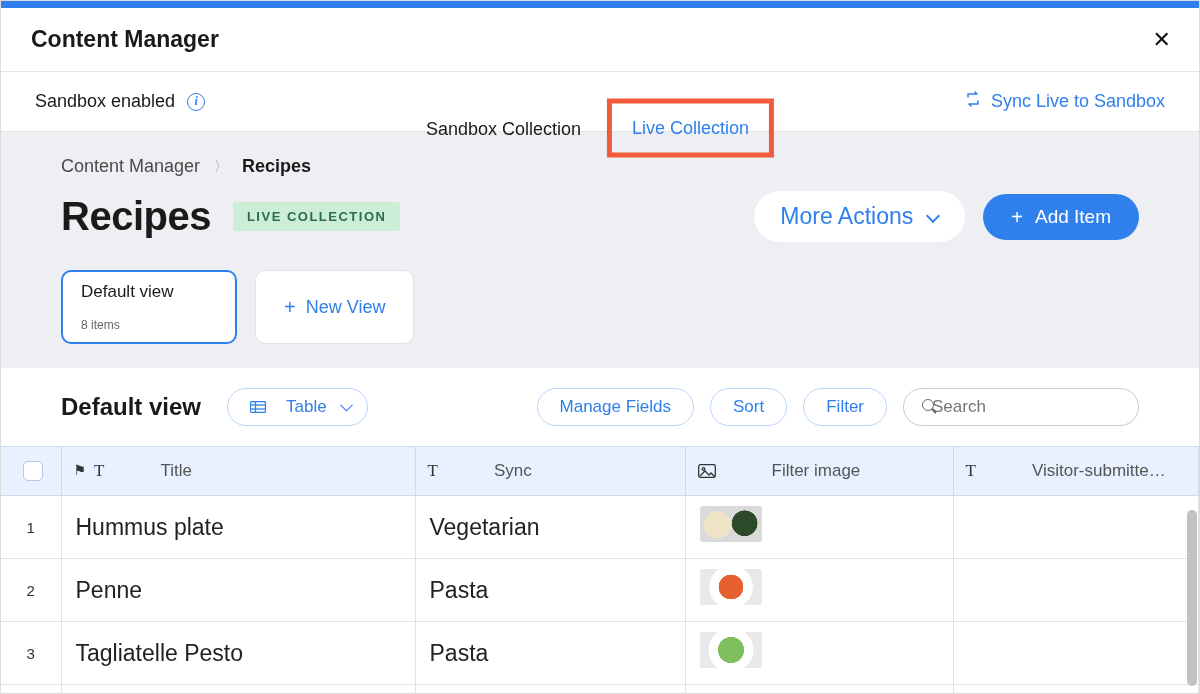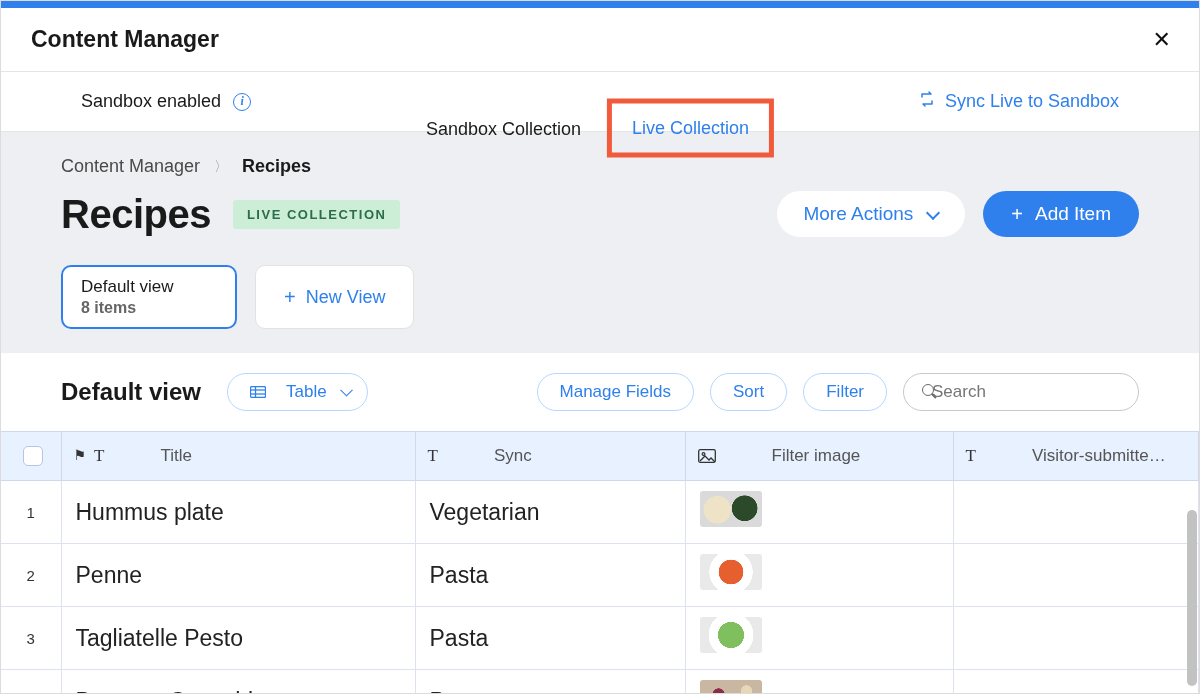--- a/index.html
+++ b/index.html
@@ -12,21 +12,21 @@
   .header-bar {
     display: flex; align-items: center; justify-content: space-between;
     padding: 18px 28px 18px 30px; border-bottom: 1px solid #e5e5e5;
   }
   .header-title { font-size: 23px; font-weight: 800; color: #1a1a1a; }
   .close-x { font-size: 22px; font-weight: 400; color: #111; cursor: pointer; font-family: Arial, sans-serif; }
 
   
   .sub-nav {
     display: flex; align-items: center; justify-content: space-between;
-    padding: 0 80px; height: 60px; border-bottom: 1px solid #e5e5e5; position: relative;
+    padding: 0 34px; height: 60px; border-bottom: 1px solid #e5e5e5; position: relative;
   }
   .sub-nav-left { display: flex; align-items: center; gap: 12px; color: #1a1a1a; font-size: 18px; }
   .info-icon {
     width: 18px; height: 18px; border: 1.6px solid #2f80ed; border-radius: 50%;
     display: inline-flex; align-items: center; justify-content: center;
     font-size: 12px; color: #2f80ed; font-weight: 700; font-family: Georgia, serif; font-style: italic;
   }
   .sub-nav-center {
     position: absolute; left: 50%; top: 50%; transform: translate(-50%, -50%);
     display: flex; align-items: center; gap: 26px; font-size: 18px; margin-top: 27px;
@@ -48,41 +48,41 @@
   .page-head { padding: 14px 60px 0 60px; display: flex; align-items: center; justify-content: space-between; }
   .page-head-left { display: flex; align-items: center; gap: 22px; }
   .page-title { font-size: 40px; font-weight: 800; color: #1a1a1a; letter-spacing: -0.5px; }
   .live-badge {
     background: #cdeed6; color: #2c6b4f; font-size: 13px; font-weight: 800;
     letter-spacing: 1.5px; padding: 7px 14px; border-radius: 3px;
   }
   .page-head-right { display: flex; align-items: center; gap: 18px; }
   .more-actions-btn {
     background: #fff; color: #2f80ed; border: none; border-radius: 999px;
-    padding: 12px 26px; font-size: 19px; font-weight: 500; display: flex; align-items: center; gap: 14px; cursor: pointer;
+    padding: 12px 26px; font-size: 23px; font-weight: 500; display: flex; align-items: center; gap: 14px; cursor: pointer;
   }
   .chev-down { width: 12px; height: 12px; display: inline-block; position: relative; }
   .chev-down::before {
     content:""; position:absolute; width:8px; height:8px; border-right:2px solid #2f80ed; border-bottom:2px solid #2f80ed;
     transform: rotate(45deg); top:0; left:1px;
   }
   .add-item-btn {
     background: #2f80ed; color: #fff; border: none; border-radius: 999px;
     padding: 12px 28px; font-size: 19px; font-weight: 500; display: flex; align-items: center; gap: 12px; cursor: pointer;
   }
   .plus { font-size: 20px; font-weight: 400; line-height: 1; }
 
   
   .view-chips { padding: 28px 60px 24px 60px; display: flex; gap: 18px; }
   .default-view-chip {
     background: #fff; border: 2px solid #2f80ed; border-radius: 10px;
     padding: 10px 20px 10px 18px; min-width: 176px;
   }
   .default-view-chip .name { font-size: 17px; color: #1a1a1a; }
-  .default-view-chip .count { font-size: 16px; color: #666; margin-top: 2px; font-weight: bold; }
+  .default-view-chip .count { font-size: 12px; color: #666; margin-top: 16px; }
   .new-view-chip {
     background: #fff; border: 1px solid #e2e2e2; border-radius: 10px;
     padding: 16px 28px; display: flex; align-items: center; gap: 10px;
     color: #2f80ed; font-size: 18px; cursor: pointer;
   }
 
   
   .table-card {
     background: #fff; flex: 1; border-top-left-radius: 0; border-top-right-radius: 0;
     display: flex; flex-direction: column; overflow: hidden;

